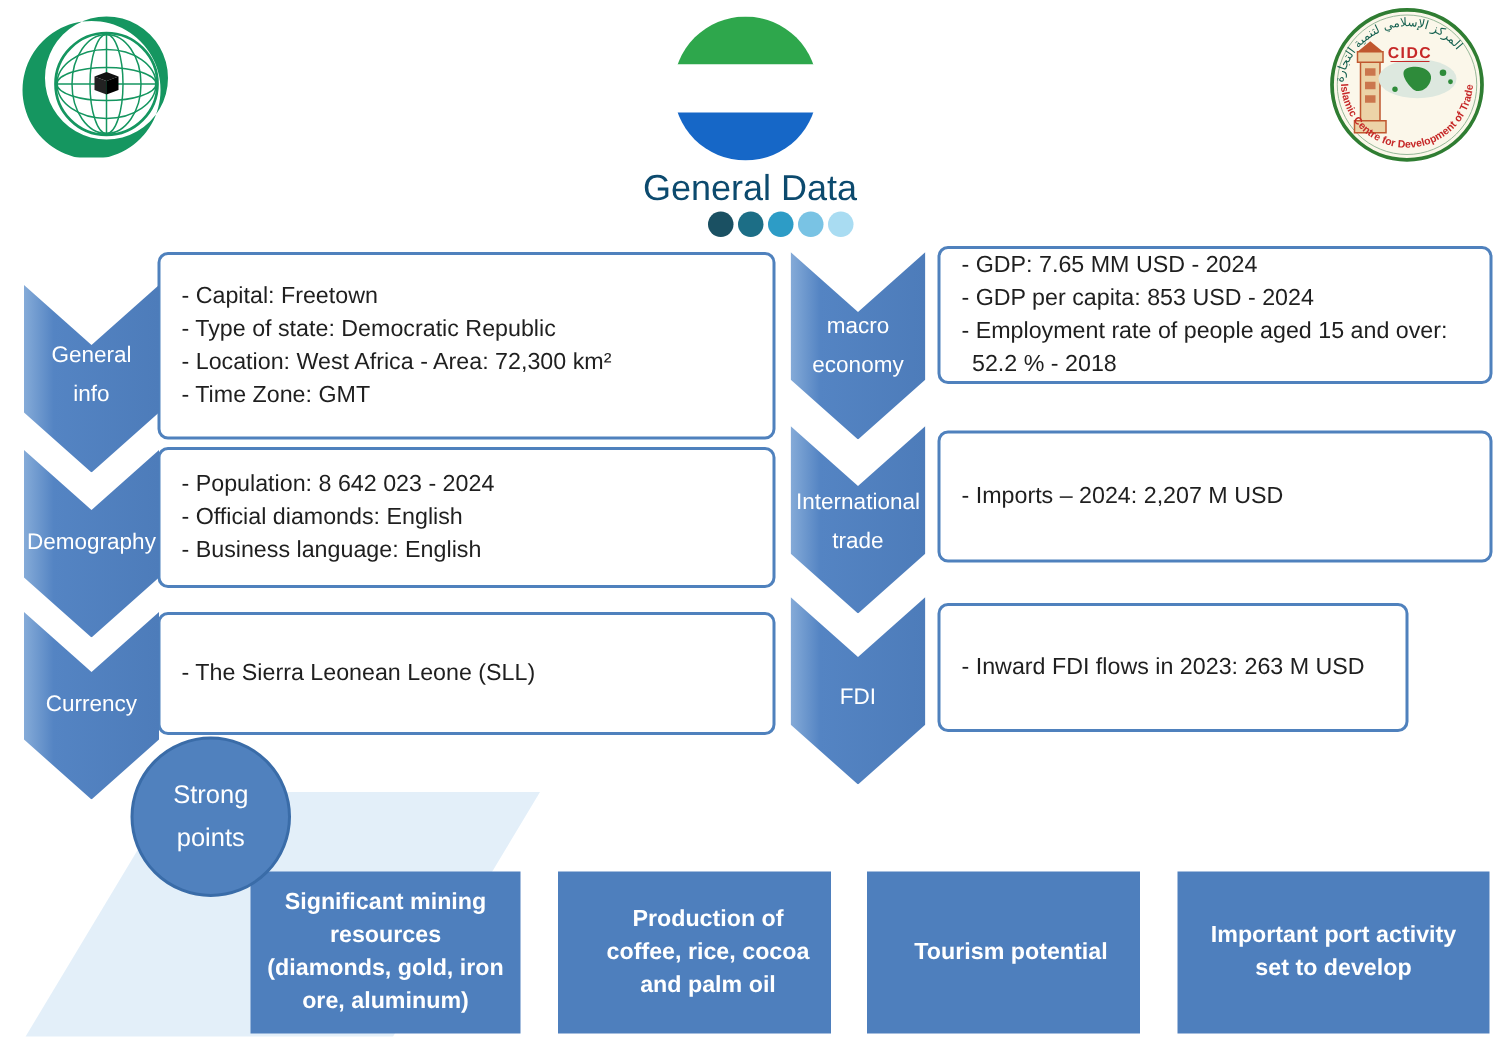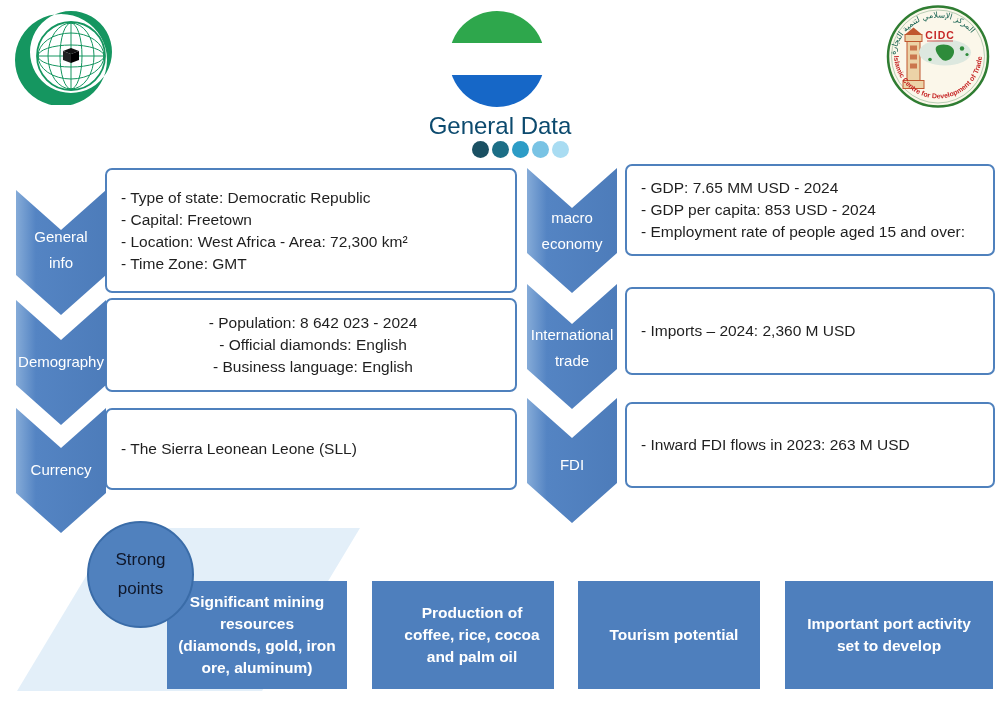--- a/index.html
+++ b/index.html
@@ -29,23 +29,23 @@
               line-height:1.7;white-space:pre-line;z-index:3;}
 
   
   .info-box{position:absolute;background:#ffffff;border:2.5px solid #4f81bd;border-radius:7px;
             display:flex;flex-direction:column;justify-content:center;padding:4px 10px 4px 14px;
             box-sizing:border-box;z-index:1;}
   .box-line{font-size:15.5px;line-height:1.42;color:#1f1f1f;white-space:pre-wrap;}
   .box-line.indent{padding-left:7px;}
 
   
-  .sp-circle{position:absolute;left:87px;top:521px;width:107px;height:107px;border-radius:50%;
+  .sp-circle{position:absolute;left:87px;top:491px;width:107px;height:107px;border-radius:50%;
              background:#5081be;border:2.5px solid #3a6ca8;display:flex;align-items:center;
-             justify-content:center;text-align:center;color:#0f172a;font-size:17px;line-height:1.65;
+             justify-content:center;text-align:center;color:#ffffff;font-size:17px;line-height:1.65;
              white-space:pre-line;box-sizing:border-box;z-index:3;}
   .sp-card{position:absolute;top:581px;height:108px;background:#4e7fbd;color:#ffffff;
            display:flex;align-items:center;justify-content:center;text-align:center;
            font-weight:bold;font-size:15.5px;line-height:1.42;padding:6px 10px;
            box-sizing:border-box;z-index:2;}
 
   .logo{position:absolute;z-index:2;}
 </style>
 </head>
 <body>
@@ -125,26 +125,26 @@
 
   <div class="chevron" style="left:16px;top:190px;"></div>
   <div class="chevron" style="left:16px;top:300px;"></div>
   <div class="chevron" style="left:16px;top:408px;"></div>
   <div class="chev-label" style="left:-4px;top:224px;">General
 info</div>
   <div class="chev-label" style="left:-4px;top:349px;">Demography</div>
   <div class="chev-label" style="left:-4px;top:457px;">Currency</div>
 
   <div class="info-box" style="left:105px;top:168px;width:412px;height:125px;">
+    <div class="box-line">- Capital: Freetown</div>
     <div class="box-line">- Type of state: Democratic Republic</div>
-    <div class="box-line">- Capital: Freetown</div>
     <div class="box-line">- Location: West Africa - Area: 72,300 km²</div>
     <div class="box-line">- Time Zone: GMT</div>
   </div>
-  <div class="info-box" style="left:105px;top:298px;width:412px;height:94px;align-items:center;">
+  <div class="info-box" style="left:105px;top:298px;width:412px;height:94px;">
     <div class="box-line">- Population: 8 642 023 - 2024</div>
     <div class="box-line">- Official diamonds: English</div>
     <div class="box-line">- Business language: English</div>
   </div>
   <div class="info-box" style="left:105px;top:408px;width:412px;height:82px;">
     <div class="box-line">- The Sierra Leonean Leone (SLL)</div>
   </div>
 
   <div class="chevron" style="left:527px;top:168px;"></div>
   <div class="chevron" style="left:527px;top:284px;"></div>
@@ -152,25 +152,26 @@
   <div class="chev-label" style="left:507px;top:205px;">macro
 economy</div>
   <div class="chev-label" style="left:507px;top:322px;">International
 trade</div>
   <div class="chev-label" style="left:507px;top:452px;">FDI</div>
 
   <div class="info-box" style="left:625px;top:164px;width:370px;height:92px;">
     <div class="box-line">- GDP: 7.65 MM USD - 2024</div>
     <div class="box-line">- GDP per capita: 853 USD - 2024</div>
     <div class="box-line">- Employment rate of people aged 15 and over:</div>
+    <div class="box-line indent">52.2 % - 2018</div>
   </div>
   <div class="info-box" style="left:625px;top:287px;width:370px;height:88px;">
-    <div class="box-line">- Imports – 2024: 2,360 M USD</div>
+    <div class="box-line">- Imports – 2024: 2,207 M USD</div>
   </div>
-  <div class="info-box" style="left:625px;top:402px;width:370px;height:86px;">
+  <div class="info-box" style="left:625px;top:402px;width:314px;height:86px;">
     <div class="box-line">- Inward FDI flows in 2023: 263 M USD</div>
   </div>
 
   <div class="sp-circle">Strong
 points</div>
 
   <div class="sp-card" style="left:167px;width:180px;">Significant mining resources (diamonds, gold, iron ore, aluminum)</div>
   <div class="sp-card" style="left:372px;width:182px;padding-left:28px;">Production of coffee, rice, cocoa and palm oil</div>
   <div class="sp-card" style="left:578px;width:182px;padding-left:20px;">Tourism potential</div>
   <div class="sp-card" style="left:785px;width:208px;">Important port activity set to develop</div>

